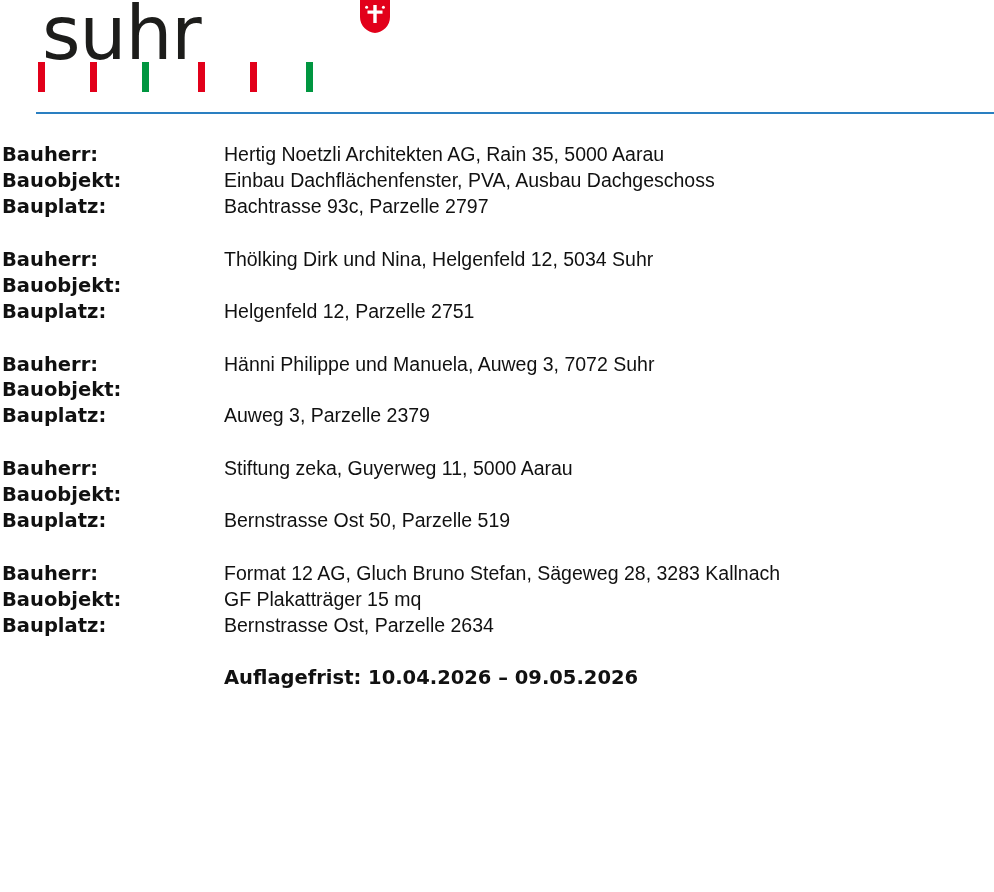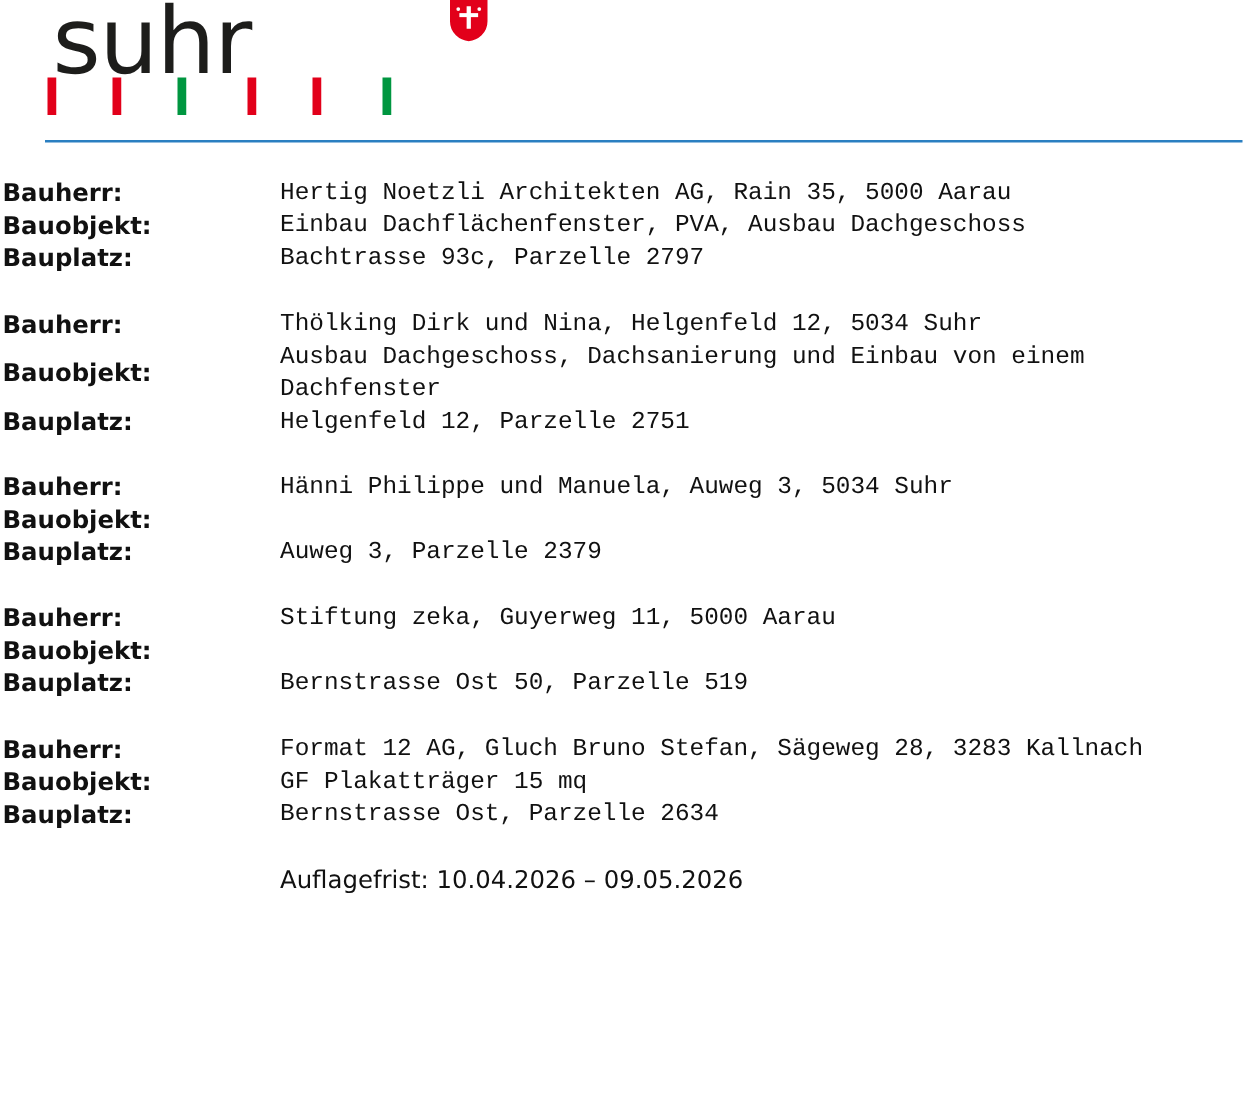--- a/index.html
+++ b/index.html
@@ -91,31 +91,31 @@
   .label {
     flex: 0 0 224px;
     font-family: "DejaVu Sans", sans-serif;
     font-weight: bold;
     font-size: 19.5px;
     color: #111;
     padding-left: 2px;
   }
   .value {
     flex: 1 1 auto;
-    font-family: Liberation Mono, monospace;
+    font-family: Liberation Sans, sans-serif;
     font-size: 19.5px;
     font-weight: 400;
     color: #111;
     padding-right: 10px;
   }
   .footer-note {
     margin-top: 22px;
     padding-left: 224px;
     font-family: "DejaVu Sans", sans-serif;
-    font-weight: normal;
+    font-weight: bold;
     font-size: 19.5px;
     color: #111;
   }
 </style>
 </head>
 <body>
 
 <div class="page">
 
   <div class="header">
@@ -159,31 +159,30 @@
             <div class="value">Bachtrasse 93c, Parzelle 2797</div>
           </div>
         </div>
         <div class="entry">
           <div class="row">
             <div class="label">Bauherr:</div>
             <div class="value">Thölking Dirk und Nina, Helgenfeld 12, 5034 Suhr</div>
           </div>
           <div class="row">
             <div class="label">Bauobjekt:</div>
-            <div class="value">Ausbau Dachgeschoss, Dachsanierung und Einbau von einem Dachfenster</div>
           </div>
           <div class="row">
             <div class="label">Bauplatz:</div>
             <div class="value">Helgenfeld 12, Parzelle 2751</div>
           </div>
         </div>
         <div class="entry">
           <div class="row">
             <div class="label">Bauherr:</div>
-            <div class="value">Hänni Philippe und Manuela, Auweg 3, 5034 Suhr</div>
+            <div class="value">Hänni Philippe und Manuela, Auweg 3, 7072 Suhr</div>
           </div>
           <div class="row">
             <div class="label">Bauobjekt:</div>
           </div>
           <div class="row">
             <div class="label">Bauplatz:</div>
             <div class="value">Auweg 3, Parzelle 2379</div>
           </div>
         </div>
         <div class="entry">

